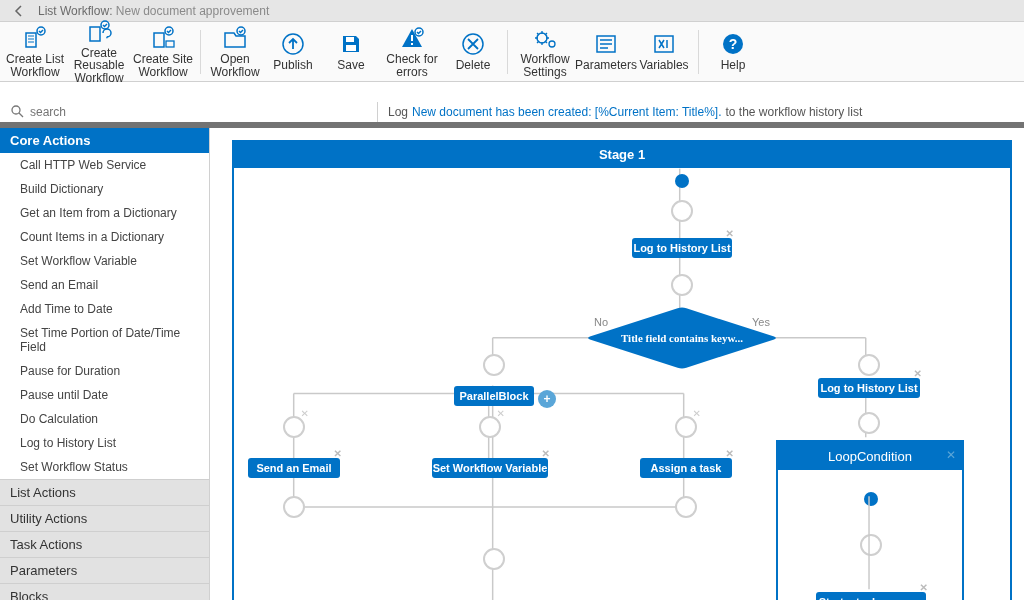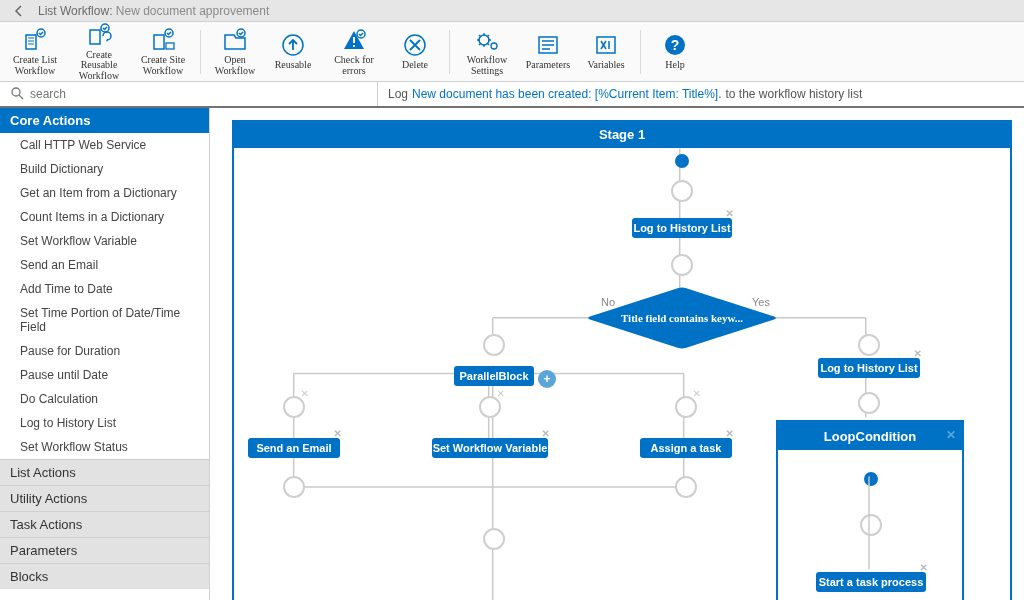--- a/index.html
+++ b/index.html
@@ -5,23 +5,23 @@
   * { box-sizing: border-box; margin: 0; padding: 0; }
   html, body { width: 1024px; height: 600px; font-family: "Segoe UI", Arial, sans-serif; font-size: 12px; overflow: hidden; background: #fff; color: #333; }
   .title-bar { height: 22px; background: #e6e6e6; display: flex; align-items: center; border-bottom: 1px solid #d0d0d0; }
   .back-btn { width: 38px; height: 100%; display: flex; align-items: center; justify-content: center; cursor: pointer; color: #555; font-size: 16px; }
   .title-text { font-size: 12px; color: #6b6b6b; }
   .title-text .sub { color: #8a8a8a; }
   .toolbar { height: 60px; border-bottom: 1px solid #d0d0d0; display: flex; align-items: center; padding: 2px 4px; gap: 2px; background: #fafafa; }
   .tool-btn { width: 56px; height: 56px; display: flex; flex-direction: column; align-items: center; justify-content: center; gap: 2px; cursor: pointer; color: #0072c6; font-size: 10px; text-align: center; line-height: 1.05; }
   .tool-btn.wide { width: 62px; }
   .tool-btn .ico { width: 26px; height: 26px; display: flex; align-items: center; justify-content: center; }
-  .tool-btn .lbl { color: #333; font-size: 10px; font-family: Liberation Serif, serif; }
+  .tool-btn .lbl { color: #333; font-size: 12px; }
   .tool-sep { width: 1px; height: 44px; background: #d9d9d9; margin: 0 4px; }
-  .search-log { height: 26px; display: flex; border-bottom: 2px solid #737373; }
+  .search-log { height: 26px; display: flex; border-bottom: 6px solid #737373; margin-top: 20px; }
   .search-box { width: 378px; display: flex; align-items: center; gap: 6px; padding: 0 10px; border-right: 1px solid #d0d0d0; }
   .search-box .mag { color: #777; font-size: 14px; }
   .search-box input { border: none; outline: none; font-size: 12px; color: #888; width: 100%; }
   .log-row { flex: 1; display: flex; align-items: center; padding: 0 10px; font-size: 12px; color: #555; gap: 4px; white-space: nowrap; }
   .log-row .link { color: #0072c6; }
   .body { display: flex; height: calc(600px - 22px - 60px - 26px); }
   .sidebar { width: 210px; border-right: 1px solid #d0d0d0; overflow-y: auto; background: #fff; }
   .cat-hdr { background: #0072c6; color: #fff; font-weight: 600; padding: 5px 10px; font-size: 13px; }
   .cat-hdr.grey { background: #e2e2e2; color: #333; font-weight: 400; border-top: 1px solid #cfcfcf; }
   .action-item { padding: 5px 10px 5px 20px; font-size: 12px; color: #444; cursor: pointer; }
@@ -34,21 +34,21 @@
   .node .close-x { position: absolute; top: -10px; right: -2px; color: #bbb; font-size: 10px; }
   .slot { position: absolute; width: 22px; height: 22px; border-radius: 50%; background: #fff; border: 2px solid #cfcfcf; cursor: pointer; }
   .slot .close-x { position: absolute; top: -10px; right: -6px; color: #ccc; font-size: 10px; }
   .dot-start { position: absolute; width: 14px; height: 14px; border-radius: 50%; background: #0072c6; }
   .diamond { position: absolute; width: 150px; height: 44px; display: flex; align-items: center; justify-content: center; font-family: Liberation Serif, serif; }
   .diamond::before { content: ""; position: absolute; inset: 0; background: #0072c6; transform: scaleX(3.1) rotate(45deg); width: 44px; height: 44px; left: 53px; border-radius: 2px; }
   .diamond span { position: relative; color: #fff; font-size: 11px; font-weight: 600; }
   .branch-lbl { position: absolute; font-size: 11px; color: #888; }
   .parallel-plus { position: absolute; width: 18px; height: 18px; border-radius: 50%; background: #5aa6d8; color: #fff; font-size: 12px; display: flex; align-items: center; justify-content: center; right: -22px; top: 4px; }
   .loop-box { position: absolute; border: 2px solid #0072c6; background: #fff; }
-  .loop-hdr { height: 28px; background: #0072c6; color: #fff; font-size: 13px; font-weight: 700; display: flex; align-items: center; justify-content: center; position: relative; }
+  .loop-hdr { height: 28px; background: #0072c6; color: #fff; font-size: 13px; font-weight: 400; display: flex; align-items: center; justify-content: center; position: relative; }
   .loop-hdr .close-x { position: absolute; right: 6px; top: 6px; color: #5aa6d8; font-size: 12px; }
   
   .ico svg { width: 26px; height: 26px; }
 </style>
 </head>
 <body>
 
 <div class="title-bar">
   <div class="back-btn">
     <svg width="16" height="16" viewBox="0 0 16 16">
@@ -107,21 +107,31 @@
       </div>
       <div class="lbl">Open Workflow</div>
     </div>
     <div class="tool-btn">
       <div class="ico">
         <svg viewBox="0 0 26 26">
           <circle cx="13" cy="13" r="10" stroke="#0072c6" stroke-width="1.5" fill="none"></circle>
           <path d="M13 18 v-9 M9 12 l4 -4 l4 4" stroke="#0072c6" stroke-width="1.8" fill="none"></path>
         </svg>
       </div>
-      <div class="lbl">Reusable</div>
+      <div class="lbl">Publish</div>
+    </div>
+    <div class="tool-btn">
+      <div class="ico">
+        <svg viewBox="0 0 26 26">
+          <path d="M5 5 h13 l3 3 v13 h-16 z" fill="#0072c6"></path>
+          <rect x="8" y="6" width="8" height="5" fill="#fff"></rect>
+          <rect x="8" y="14" width="10" height="6" fill="#fff"></rect>
+        </svg>
+      </div>
+      <div class="lbl">Save</div>
     </div>
     <div class="tool-btn wide">
       <div class="ico">
         <svg viewBox="0 0 26 26">
           <path d="M13 4 L23 22 H3 Z" fill="#0072c6"></path>
           <rect x="12" y="10" width="2" height="6" fill="#fff"></rect>
           <rect x="12" y="18" width="2" height="2" fill="#fff"></rect>
           <circle cx="20" cy="7" r="4" stroke="#0072c6" stroke-width="1.5" fill="#fff"></circle>
           <path d="M18 7 l1.5 1.5 L22 6" stroke="#0072c6" stroke-width="1.5" fill="none"></path>
         </svg>
@@ -256,21 +266,21 @@
           <span>Log to History List</span>
           <span class="close-x">✕</span>
         </div>
 
         <div class="slot" style="left:437px; top:106px;"></div>
 
         <div class="diamond" style="left:373px; top:148px;">
           <span>Title field contains keyw...</span>
         </div>
 
-        <div class="branch-lbl" style="left:360px; top:148px;margin-left:7px;">No</div>
+        <div class="branch-lbl" style="left:360px; top:148px;">No</div>
         <div class="branch-lbl" style="left:518px; top:148px;">Yes</div>
 
         <div class="slot" style="left:249px; top:186px;"></div>
 
         <div class="node" style="left:220px; top:218px; width:80px;">
           <span>ParallelBlock</span>
           <div class="parallel-plus">+</div>
         </div>
 
         <div class="slot" style="left:49px; top:248px;">

